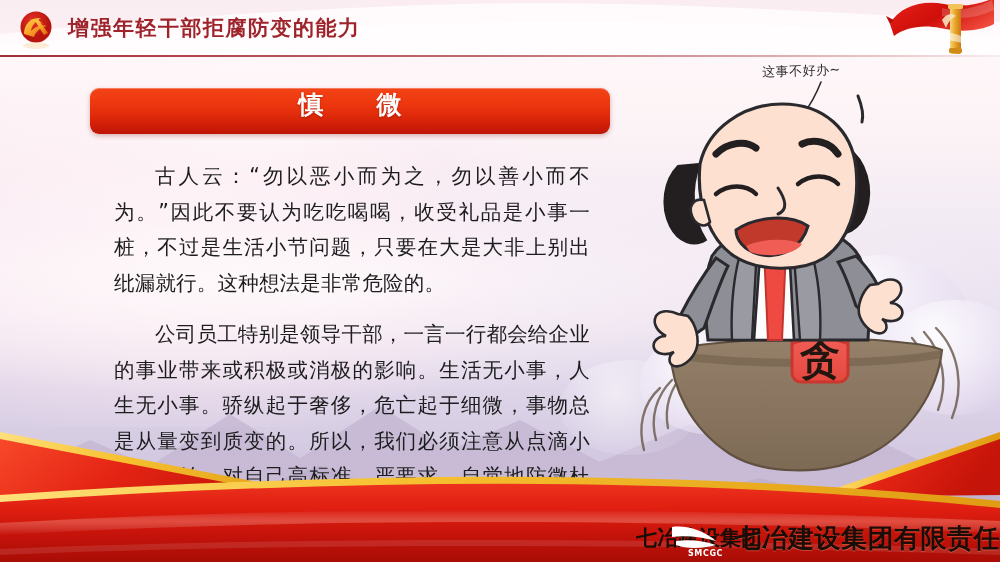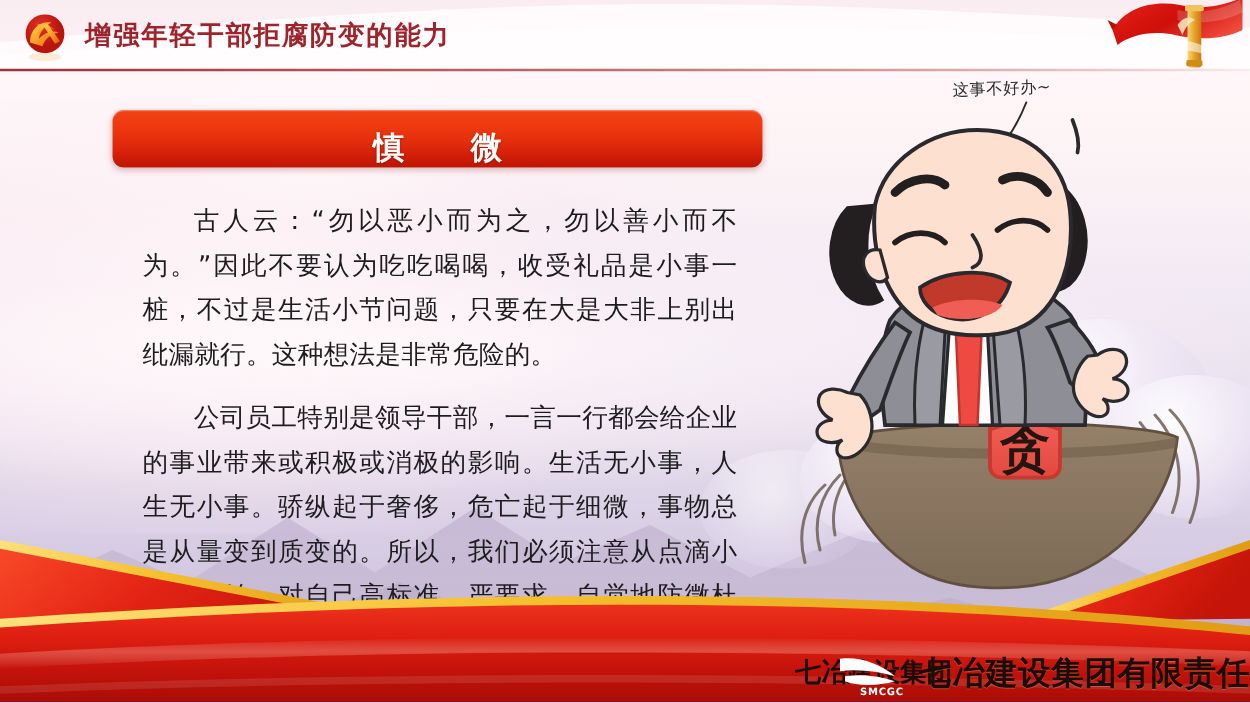--- a/index.html
+++ b/index.html
@@ -6,21 +6,21 @@
   * { box-sizing: border-box; margin: 0; padding: 0; }
   html, body {
     width: 1000px; height: 562px;
     overflow: hidden;
     font-family: "Liberation Sans", "DejaVu Sans", sans-serif;
   }
   #slide {
     position: relative;
     width: 1000px; height: 562px;
     overflow: hidden;
-    background: #c4b5fd;
+    background: #7dd3fc;
   }
 
   
   .bg-sky {
     position: absolute; inset: 0;
     background:
       linear-gradient(to bottom,
         #fbf1f2 0%,
         #fbeef0 10%,
         #f9eef2 22%,
@@ -110,21 +110,21 @@
 
   
   .title-pill {
     position: absolute; left: 90px; top: 88px;
     width: 520px; height: 46px;
     border-radius: 9px;
     background: linear-gradient(to bottom,
       #f24317 0%, #ef3a10 26%, #e52f0c 52%, #d21f08 78%, #bd1505 100%);
     box-shadow: 0 2px 5px rgba(120,10,0,0.28),
                 inset 0 1px 0 rgba(255,255,255,0.30);
-    display: flex; align-items: flex-end; justify-content: center;
+    display: flex; align-items: flex-start; justify-content: center;
   }
   .title-pill .label {
     color: #ffffff;
     font-size: 25px; font-weight: 700; letter-spacing: 14px;
     text-indent: 14px;
     font-family: "DejaVu Sans", "Liberation Sans", sans-serif;
     text-shadow: 0 1px 2px rgba(110,12,0,0.45);
   }
 
   

